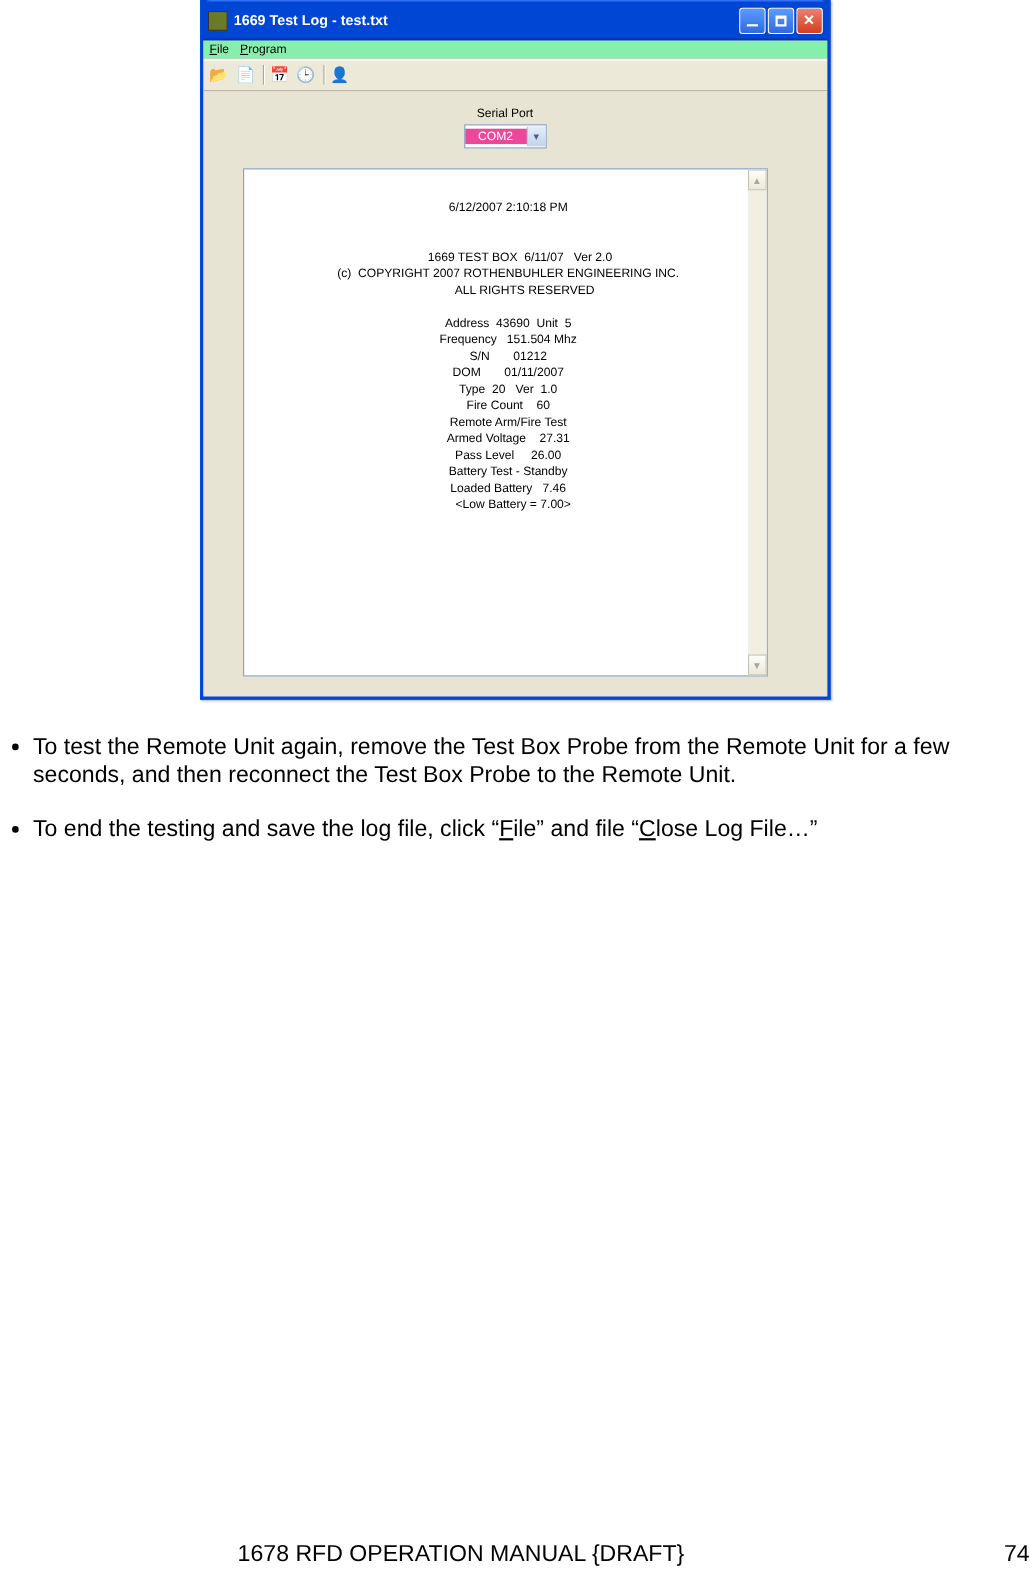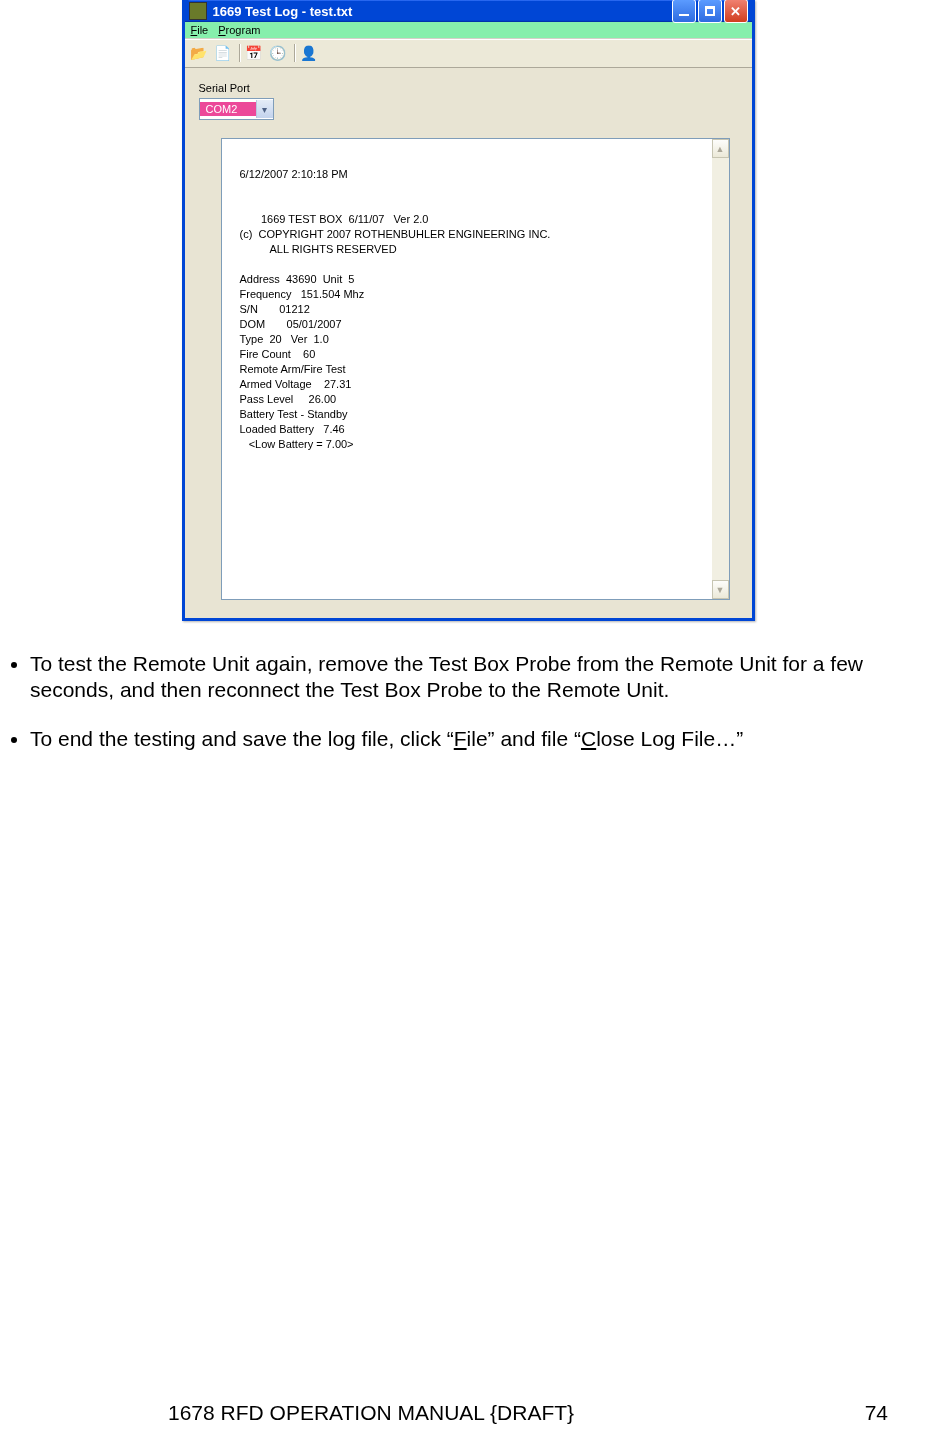--- a/index.html
+++ b/index.html
@@ -21,21 +21,21 @@
     margin: 0 auto 30px auto;
     border: 3px solid #0046d5;
     border-top: none;
     background: #0046d5;
     box-shadow: 1px 1px 2px rgba(0,0,0,0.3);
     position: relative;
     top: 0;
   }
   .titlebar {
     background: linear-gradient(to bottom, #3f7bff 0%, #0046d5 6%, #0046d5 92%, #002a9c 100%);
-    height: 22px;
+    height: 37px;
     display: flex;
     align-items: center;
     padding: 0 4px;
     border-top-left-radius: 6px;
     border-top-right-radius: 6px;
   }
   .titlebar-icon {
     width: 16px;
     height: 16px;
     background: #6a7a2a;
@@ -104,22 +104,23 @@
   }
   .tbar-icon {
     width: 18px; height: 18px;
     display: flex; align-items: center; justify-content: center;
     font-size: 14px;
   }
   .tbar-sep {
     width:1px; height:18px; background:#aca899; box-shadow:1px 0 0 #fff;
   }
   .body-area {
-    padding: 14px 0 18px 14px;
+    padding: 14px 32px 18px 14px;
     background: #e8e4d3;
+    text-align: center;
   }
   .label {
     font-family: "Microsoft Sans Serif","Tahoma",sans-serif;
     font-size: 11px;
     color: #000;
   }
   .combo {
     display: inline-flex;
     align-items: center;
     border: 1px solid #7f9db9;
@@ -188,21 +189,21 @@
   .ul-letter {
     text-decoration: underline;
   }
   .footer {
     position: absolute;
     bottom: 24px;
     width: 100%;
     font-family: Arial, sans-serif;
     font-size: 21px;
     display: flex;
-    justify-content: center;
+    justify-content: flex-end;
   }
   .footer-inner {
     width: 840px;
     display: flex;
     justify-content: space-between;
     padding-left: 120px;
     box-sizing: border-box;
   }
 </style>
 </head>
@@ -251,21 +252,21 @@
 <div class="log-text"><span>6/12/2007 2:10:18 PM</span>
 
 
 <span>       1669 TEST BOX  6/11/07   Ver 2.0</span>
 <span>(c)  COPYRIGHT 2007 ROTHENBUHLER ENGINEERING INC.</span>
 <span>          ALL RIGHTS RESERVED</span>
 
 <span>Address  43690  Unit  5</span>
 <span>Frequency   151.504 Mhz</span>
 <span>S/N       01212</span>
-<span>DOM       05/01/2007</span>
+<span>DOM       01/11/2007</span>
 <span>Type  20   Ver  1.0</span>
 <span>Fire Count    60</span>
 <span>Remote Arm/Fire Test</span>
 <span>Armed Voltage    27.31</span>
 <span>Pass Level     26.00</span>
 <span>Battery Test - Standby</span>
 <span>Loaded Battery   7.46</span>
 <span>   &lt;Low Battery = 7.00&gt;</span></div>
           <div class="vscroll">
             <div class="vscroll-btn">▲</div>

